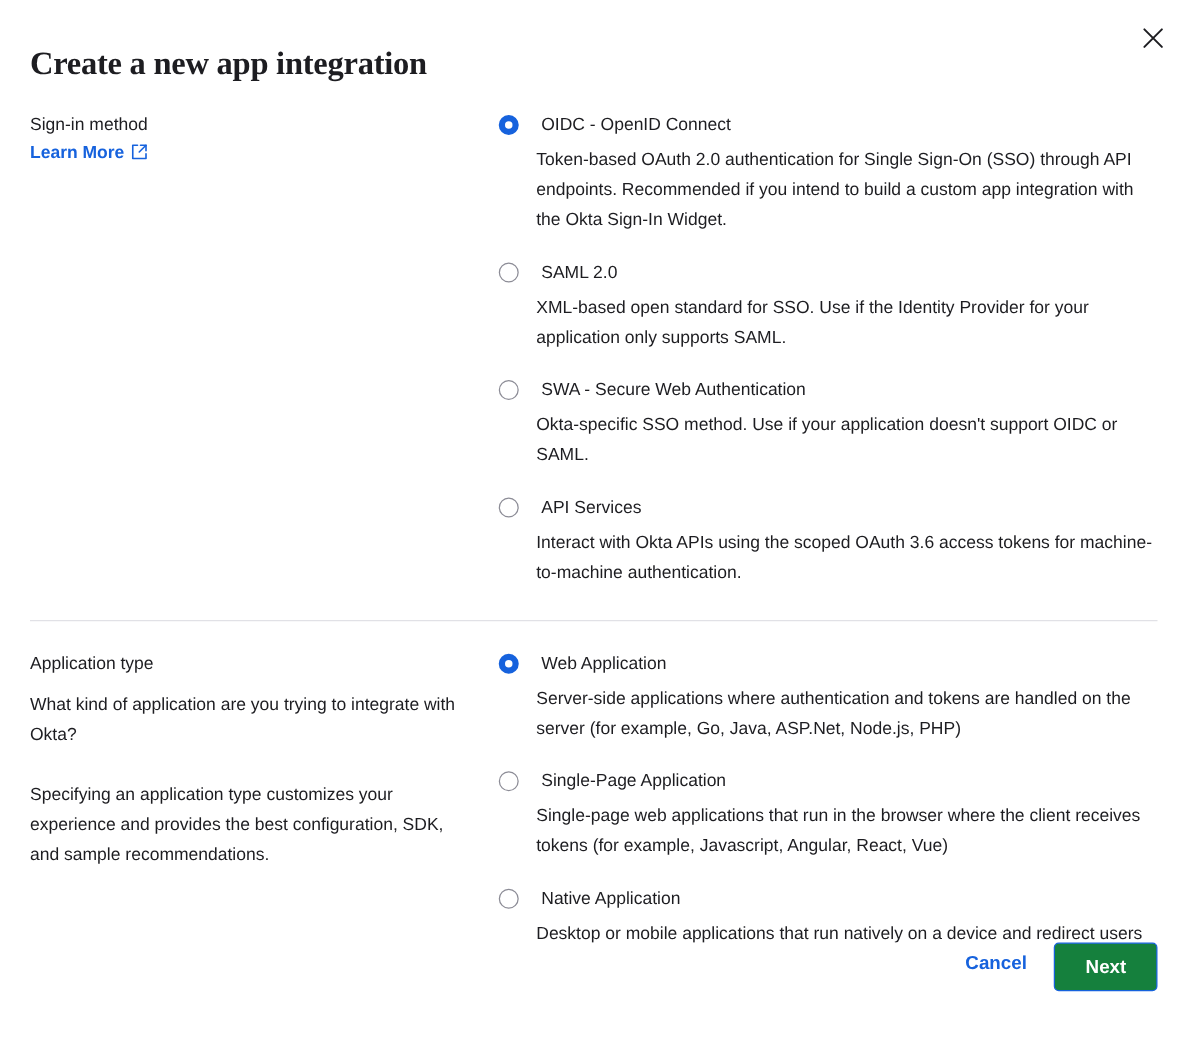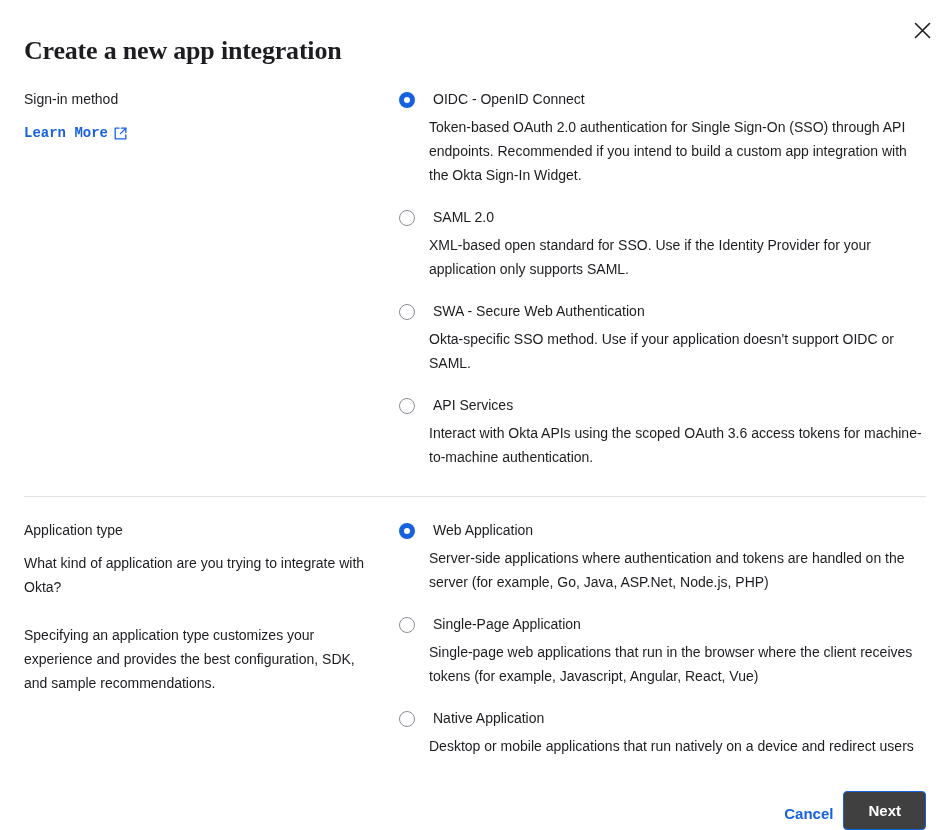--- a/index.html
+++ b/index.html
@@ -77,28 +77,27 @@
     line-height: 24px;
     color: #1d1d21;
     margin: 0;
   }
   .section-desc + .section-desc { margin-top: 24px; }
 
   .learn-more {
     display: inline-flex;
     align-items: center;
     gap: 6px;
-    margin-top: 14px;
+    margin-top: 2px;
     font-size: 14px;
     line-height: 20px;
     font-weight: bold;
     color: #1662dd;
     text-decoration: none;
     cursor: pointer;
-    font-family: Liberation Mono, monospace;
   }
   .learn-more .ext-icon svg { display: block; }
 
   .signin-section { padding-top: 21px; }
   .apptype-section { padding-top: 23px; }
 
   .options { margin: 0; padding: 0; }
   .option {
     display: flex;
     align-items: flex-start;
@@ -145,41 +144,41 @@
     margin: 27px 24px 0 24px;
   }
 
   .footer {
     position: absolute;
     left: 0;
     right: 0;
     bottom: 0;
     height: 76px;
     display: flex;
-    align-items: flex-end;
+    align-items: flex-start;
     justify-content: flex-end;
     padding-right: 24px;
     box-sizing: border-box;
     background: #ffffff;
-    gap: 6px;
+    gap: 18px;
     margin-left: 18px;
   }
   .btn-cancel {
     border: none;
     background: transparent;
     font-family: "Liberation Sans", sans-serif;
     font-size: 15px;
     font-weight: bold;
     color: #1662dd;
     cursor: pointer;
     padding: 8px 4px;
   }
   .btn-next {
     border: 1px solid #1662dd;
-    background: #404040;
+    background: #15803d;
     color: #ffffff;
     font-family: "Liberation Sans", sans-serif;
     font-size: 15px;
     font-weight: bold;
     border-radius: 4px;
     padding: 10px 24px;
     cursor: pointer;
   }
 </style>
 </head>

